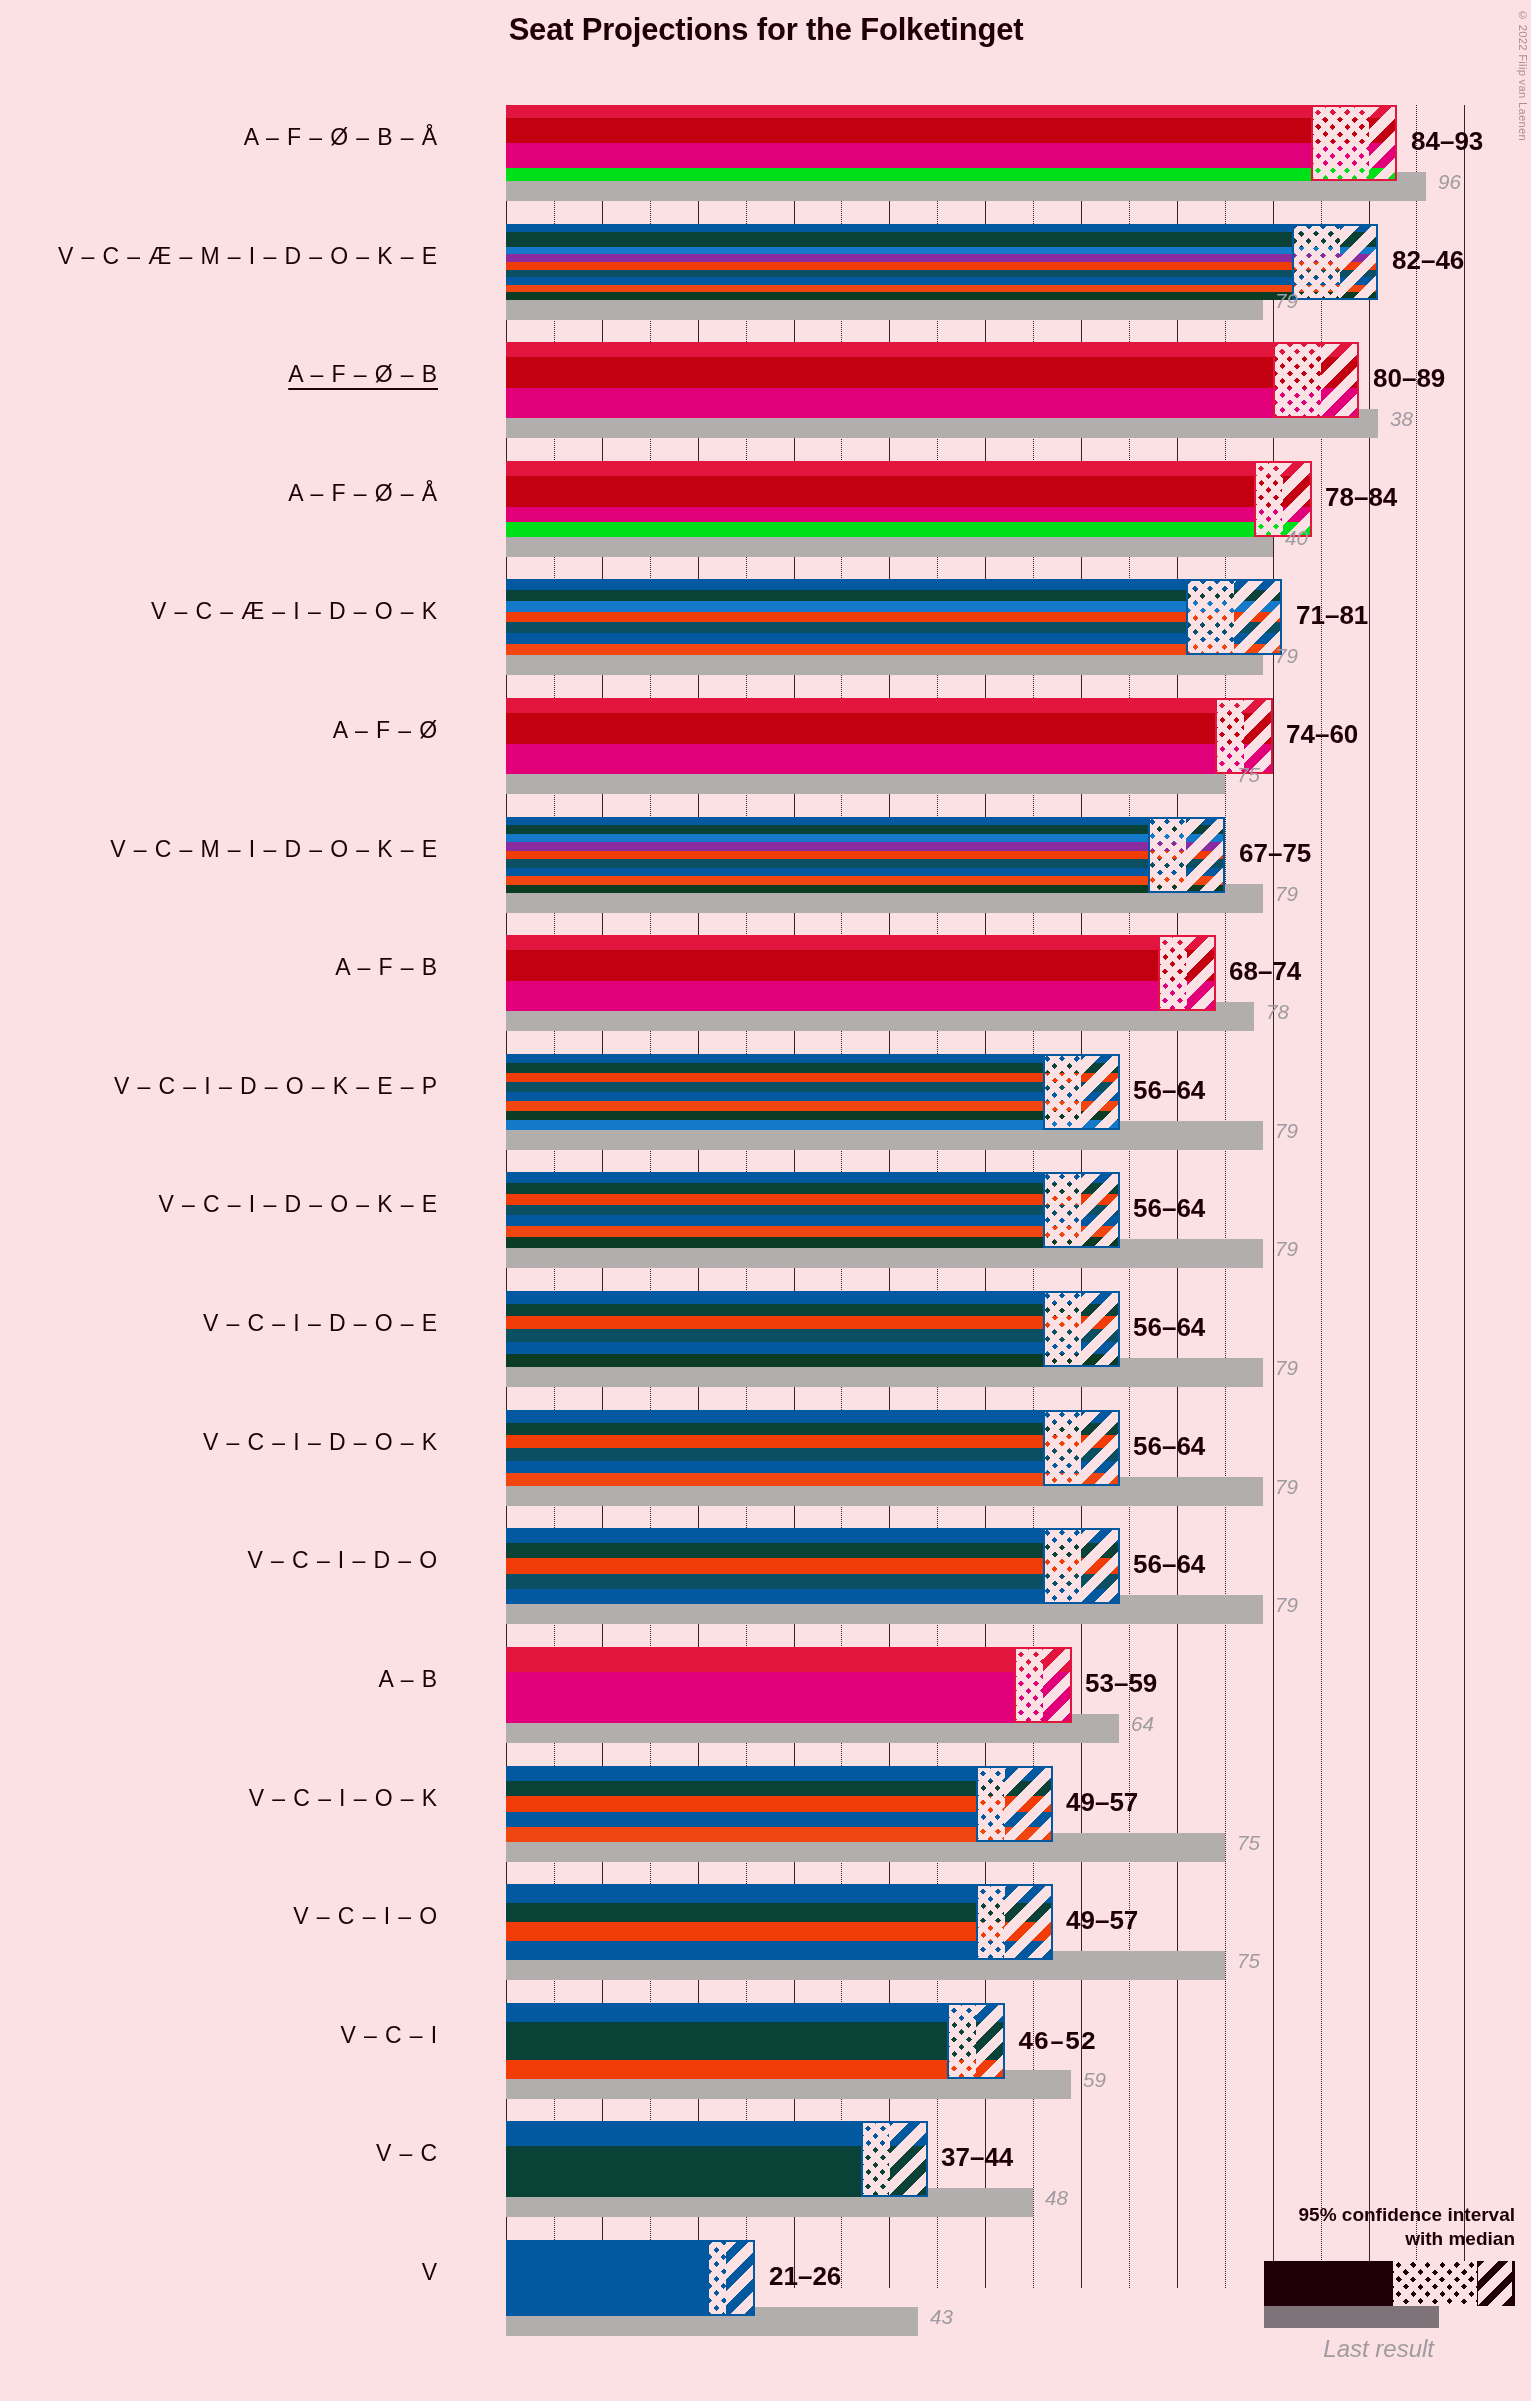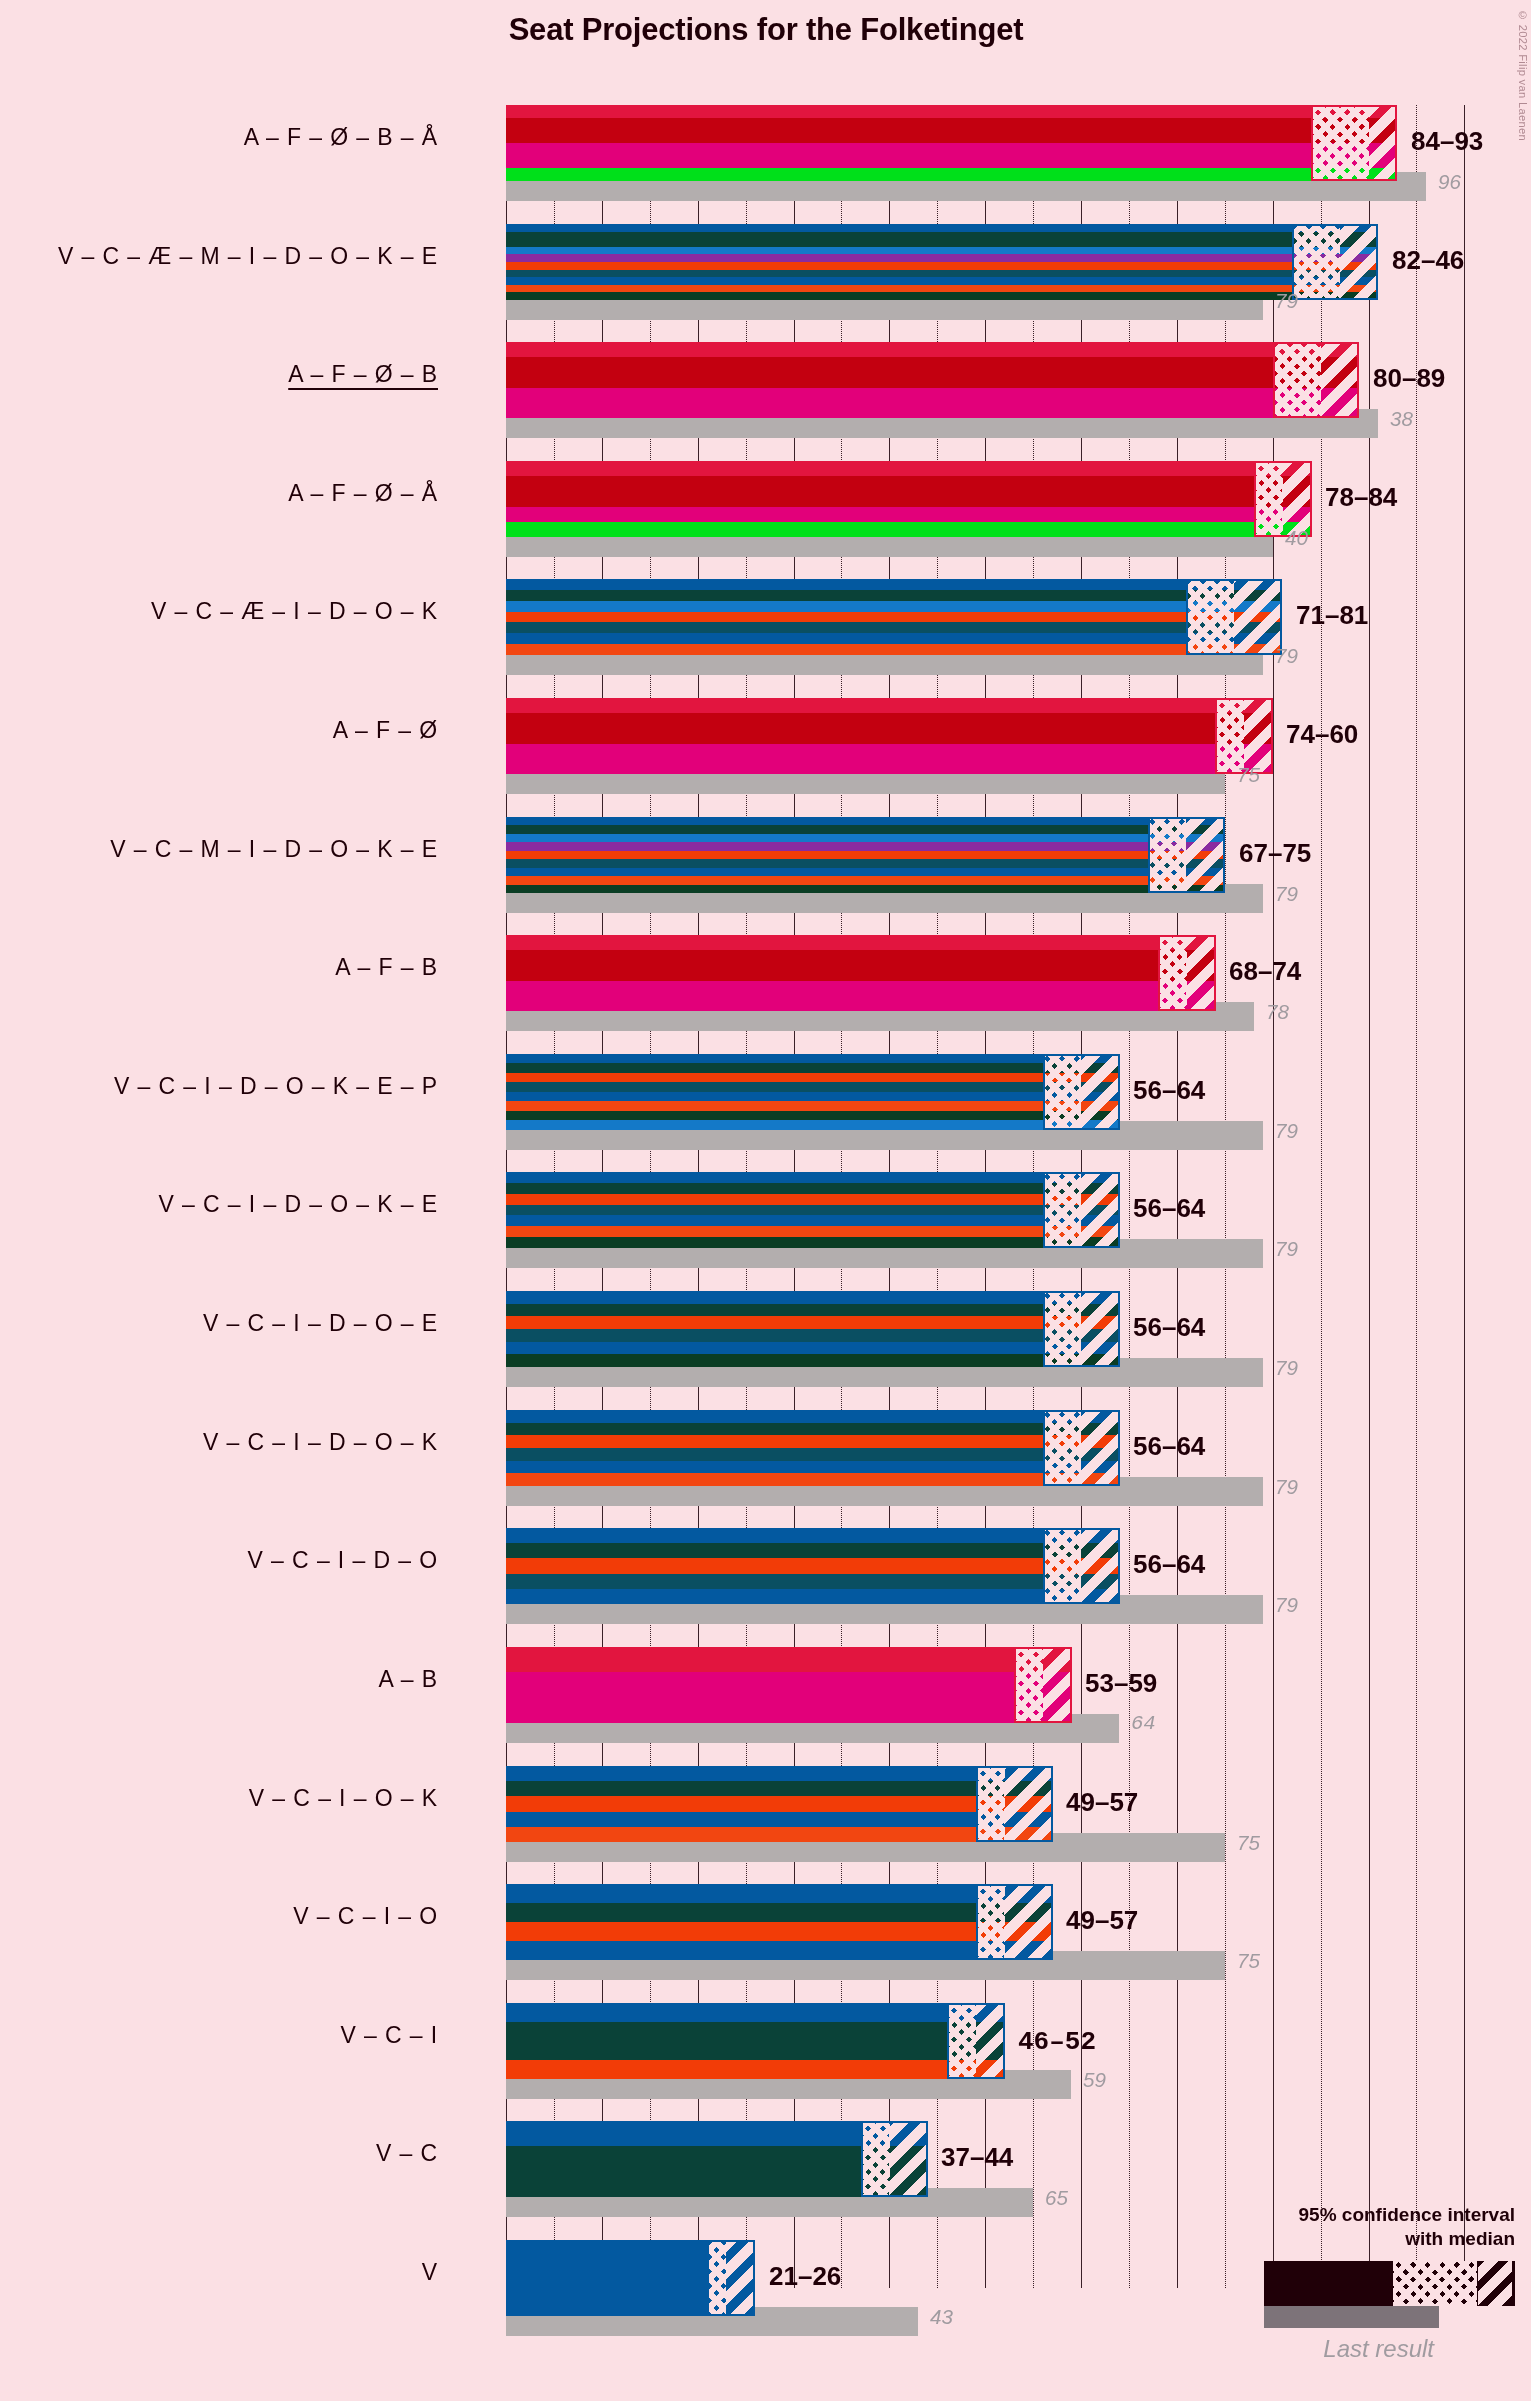--- a/index.html
+++ b/index.html
@@ -280,21 +280,21 @@
         </div>
         <div class="row" style="top: 1542px;">
           <div class="lastbar" style="top: 67px; width: 613px;"></div>
           <div class="bar" style="width: 565px;">
             <div class="stripes" style="background: linear-gradient(rgb(226, 21, 63) 0%, rgb(226, 21, 63) 33.33%, rgb(226, 0, 122) 33.33%, rgb(226, 0, 122) 66.67%, rgb(226, 0, 122) 66.67%, rgb(226, 0, 122) 100%);"></div>
             <div class="ci-lo" style="left: 508px; width: 29px;"></div>
             <div class="ci-hi" style="left: 537px; width: 29px;"></div>
           </div>
           <div class="barframe" style="left: 508px; width: 58px; border-color: rgb(226, 21, 63);"></div>
           <div class="rangelabel" style="left: 579px; top: 20.6px;">53–59</div>
-          <div class="lastval" style="left: 625px; top: 65px; font-family: Liberation Mono, monospace;">64</div>
+          <div class="lastval" style="left: 625px; top: 65px;">64</div>
           <div class="rowlabel" style="top: 19px;">A – B</div>
         </div>
         <div class="row" style="top: 1661px;">
           <div class="lastbar" style="top: 67px; width: 719px;"></div>
           <div class="bar" style="width: 546px;">
             <div class="stripes" style="background: linear-gradient(rgb(3, 89, 160) 0%, rgb(3, 89, 160) 20%, rgb(10, 66, 56) 20%, rgb(10, 66, 56) 40%, rgb(242, 60, 7) 40%, rgb(242, 60, 7) 60%, rgb(3, 89, 160) 60%, rgb(3, 89, 160) 80%, rgb(242, 70, 17) 80%, rgb(242, 70, 17) 100%);"></div>
             <div class="ci-lo" style="left: 470px; width: 29px;"></div>
             <div class="ci-hi" style="left: 498px; width: 48px;"></div>
           </div>
           <div class="barframe" style="left: 470px; width: 77px; border-color: rgb(3, 89, 160);"></div>
@@ -328,21 +328,21 @@
         </div>
         <div class="row" style="top: 2016px;">
           <div class="lastbar" style="top: 67px; width: 527px;"></div>
           <div class="bar" style="width: 422px;">
             <div class="stripes" style="background: linear-gradient(rgb(3, 89, 160) 0%, rgb(3, 89, 160) 33.33%, rgb(10, 66, 56) 33.33%, rgb(10, 66, 56) 66.67%, rgb(10, 66, 56) 66.67%, rgb(10, 66, 56) 100%);"></div>
             <div class="ci-lo" style="left: 355px; width: 29px;"></div>
             <div class="ci-hi" style="left: 383px; width: 38px;"></div>
           </div>
           <div class="barframe" style="left: 355px; width: 67px; border-color: rgb(3, 89, 160);"></div>
           <div class="rangelabel" style="left: 435px; top: 20.6px;">37–44</div>
-          <div class="lastval" style="left: 539px; top: 65px;">65</div>
+          <div class="lastval" style="left: 539px; top: 65px;">48</div>
           <div class="rowlabel" style="top: 19px;">V – C</div>
         </div>
         <div class="row" style="top: 2135px;">
           <div class="lastbar" style="top: 67px; width: 412px;"></div>
           <div class="bar" style="width: 249px;">
             <div class="stripes" style="background: linear-gradient(rgb(3, 89, 160) 0%, rgb(3, 89, 160) 100%);"></div>
             <div class="ci-lo" style="left: 201px; width: 19px;"></div>
             <div class="ci-hi" style="left: 220px; width: 29px;"></div>
           </div>
           <div class="barframe" style="left: 201px; width: 48px; border-color: rgb(3, 89, 160);"></div>

